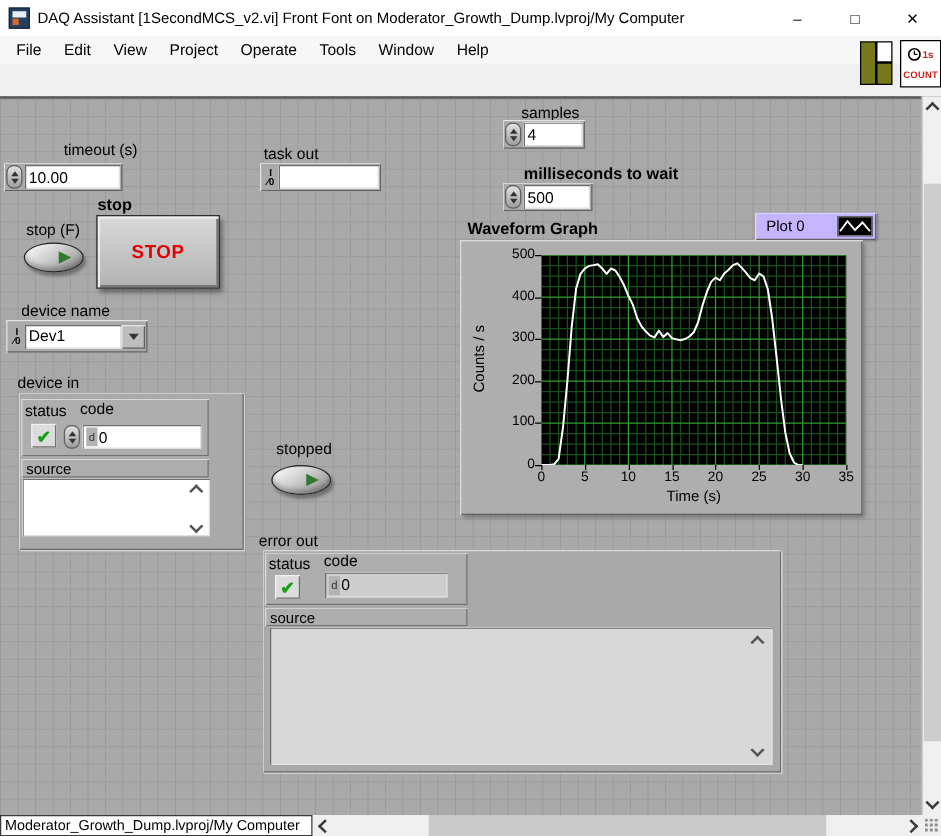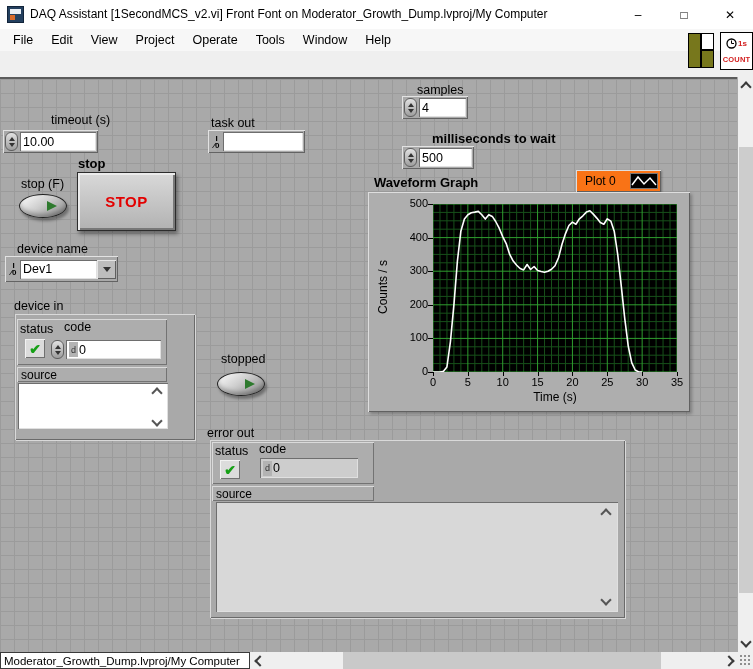--- a/index.html
+++ b/index.html
@@ -52,21 +52,21 @@
     display:flex;align-items:center;justify-content:center;color:#e30000;font-weight:bold;font-size:15px;letter-spacing:.5px;}
   .dropbtn{width:19px;height:19px;box-shadow:inset 1px 1px 0 #e6e6e6,inset -1px -1px 0 #5f5f5f;background:#bdbdbd;display:flex;align-items:center;justify-content:center;}
   
   .graphbox{position:absolute;left:368px;top:192px;width:322px;height:220px;background:#aeaeae;
     box-shadow:inset 1px 1px 0 #dedede,inset -1px -1px 0 #616161,2px 2px 3px rgba(0,0,0,.25);}
   .plot{position:absolute;left:65px;top:12px;width:244px;height:168px;background:#000;}
   .ticklab{position:absolute;font-size:11px;color:#000;}
   .ytick{width:28px;text-align:right;}
   .xtick{width:24px;text-align:center;}
   .tickdash{position:absolute;background:#000;}
-  .legend{position:absolute;left:576px;top:170px;width:85px;height:22px;box-shadow:inset 1px 1px 0 #dedede,inset -1px -1px 0 #616161,1px 1px 2px rgba(0,0,0,.3);background:#f97316;display:flex;align-items:center;}
+  .legend{position:absolute;left:604px;top:170px;width:97px;height:22px;box-shadow:inset 1px 1px 0 #dedede,inset -1px -1px 0 #616161,1px 1px 2px rgba(0,0,0,.3);background:#c4b5fd;display:flex;align-items:center;}
   .legend .t{flex:1;padding-left:9px;font-size:12px;}
   .legsample{width:28px;height:16px;background:#000;border:1px solid #777;margin-right:3px;box-sizing:border-box;}
   
   .vscroll{position:absolute;left:737px;top:77px;width:16px;height:575px;background:#efefef;border-left:1px solid #aaa;box-sizing:border-box;}
   .vthumb{position:absolute;left:1px;top:70px;width:14px;height:446px;background:#cdcdcd;}
   .sbtn{position:absolute;display:flex;align-items:center;justify-content:center;}
   .statusbar{left:0;top:652px;width:753px;height:17px;background:#efefef;}
   .ctxbox{position:absolute;left:0;top:652px;width:250px;height:17px;background:#fff;border:1px solid #3a3a3a;box-sizing:border-box;font-size:11.5px;display:flex;align-items:center;padding-left:3px;white-space:nowrap;overflow:hidden;}
   .hthumb{position:absolute;left:343px;top:652px;width:318px;height:17px;background:#c9c9c9;}
   .grip{position:absolute;left:740px;top:655px;width:11px;height:11px;background-image:radial-gradient(#8f8f8f 1.2px,transparent 1.3px);background-size:4px 4px;background-position:bottom right;}
@@ -201,21 +201,21 @@
 
   <div class="lbl" style="left:417px;top:83px;">samples</div>
   <div class="ctlwrap bevout" style="left:402px;top:96px;width:66px;height:23px;">
     <span class="spinner">
         <i class="tri-up"></i>
         <i class="tri-down"></i>
       </span>
     <span class="field">4</span>
   </div>
 
-  <div class="lbl blbl" style="left:432px;top:131px;">milliseconds to wait</div>
+  <div class="lbl blbl" style="left:419px;top:131px;">milliseconds to wait</div>
   <div class="ctlwrap bevout" style="left:402px;top:146px;width:72px;height:23px;">
     <span class="spinner">
         <i class="tri-up"></i>
         <i class="tri-down"></i>
       </span>
     <span class="field">500</span>
   </div>
 
   <div class="lbl blbl" style="left:78px;top:156px;">stop</div>
   <div class="stopbtn" style="left:77px;top:172px;width:97px;height:57px;">STOP</div>

